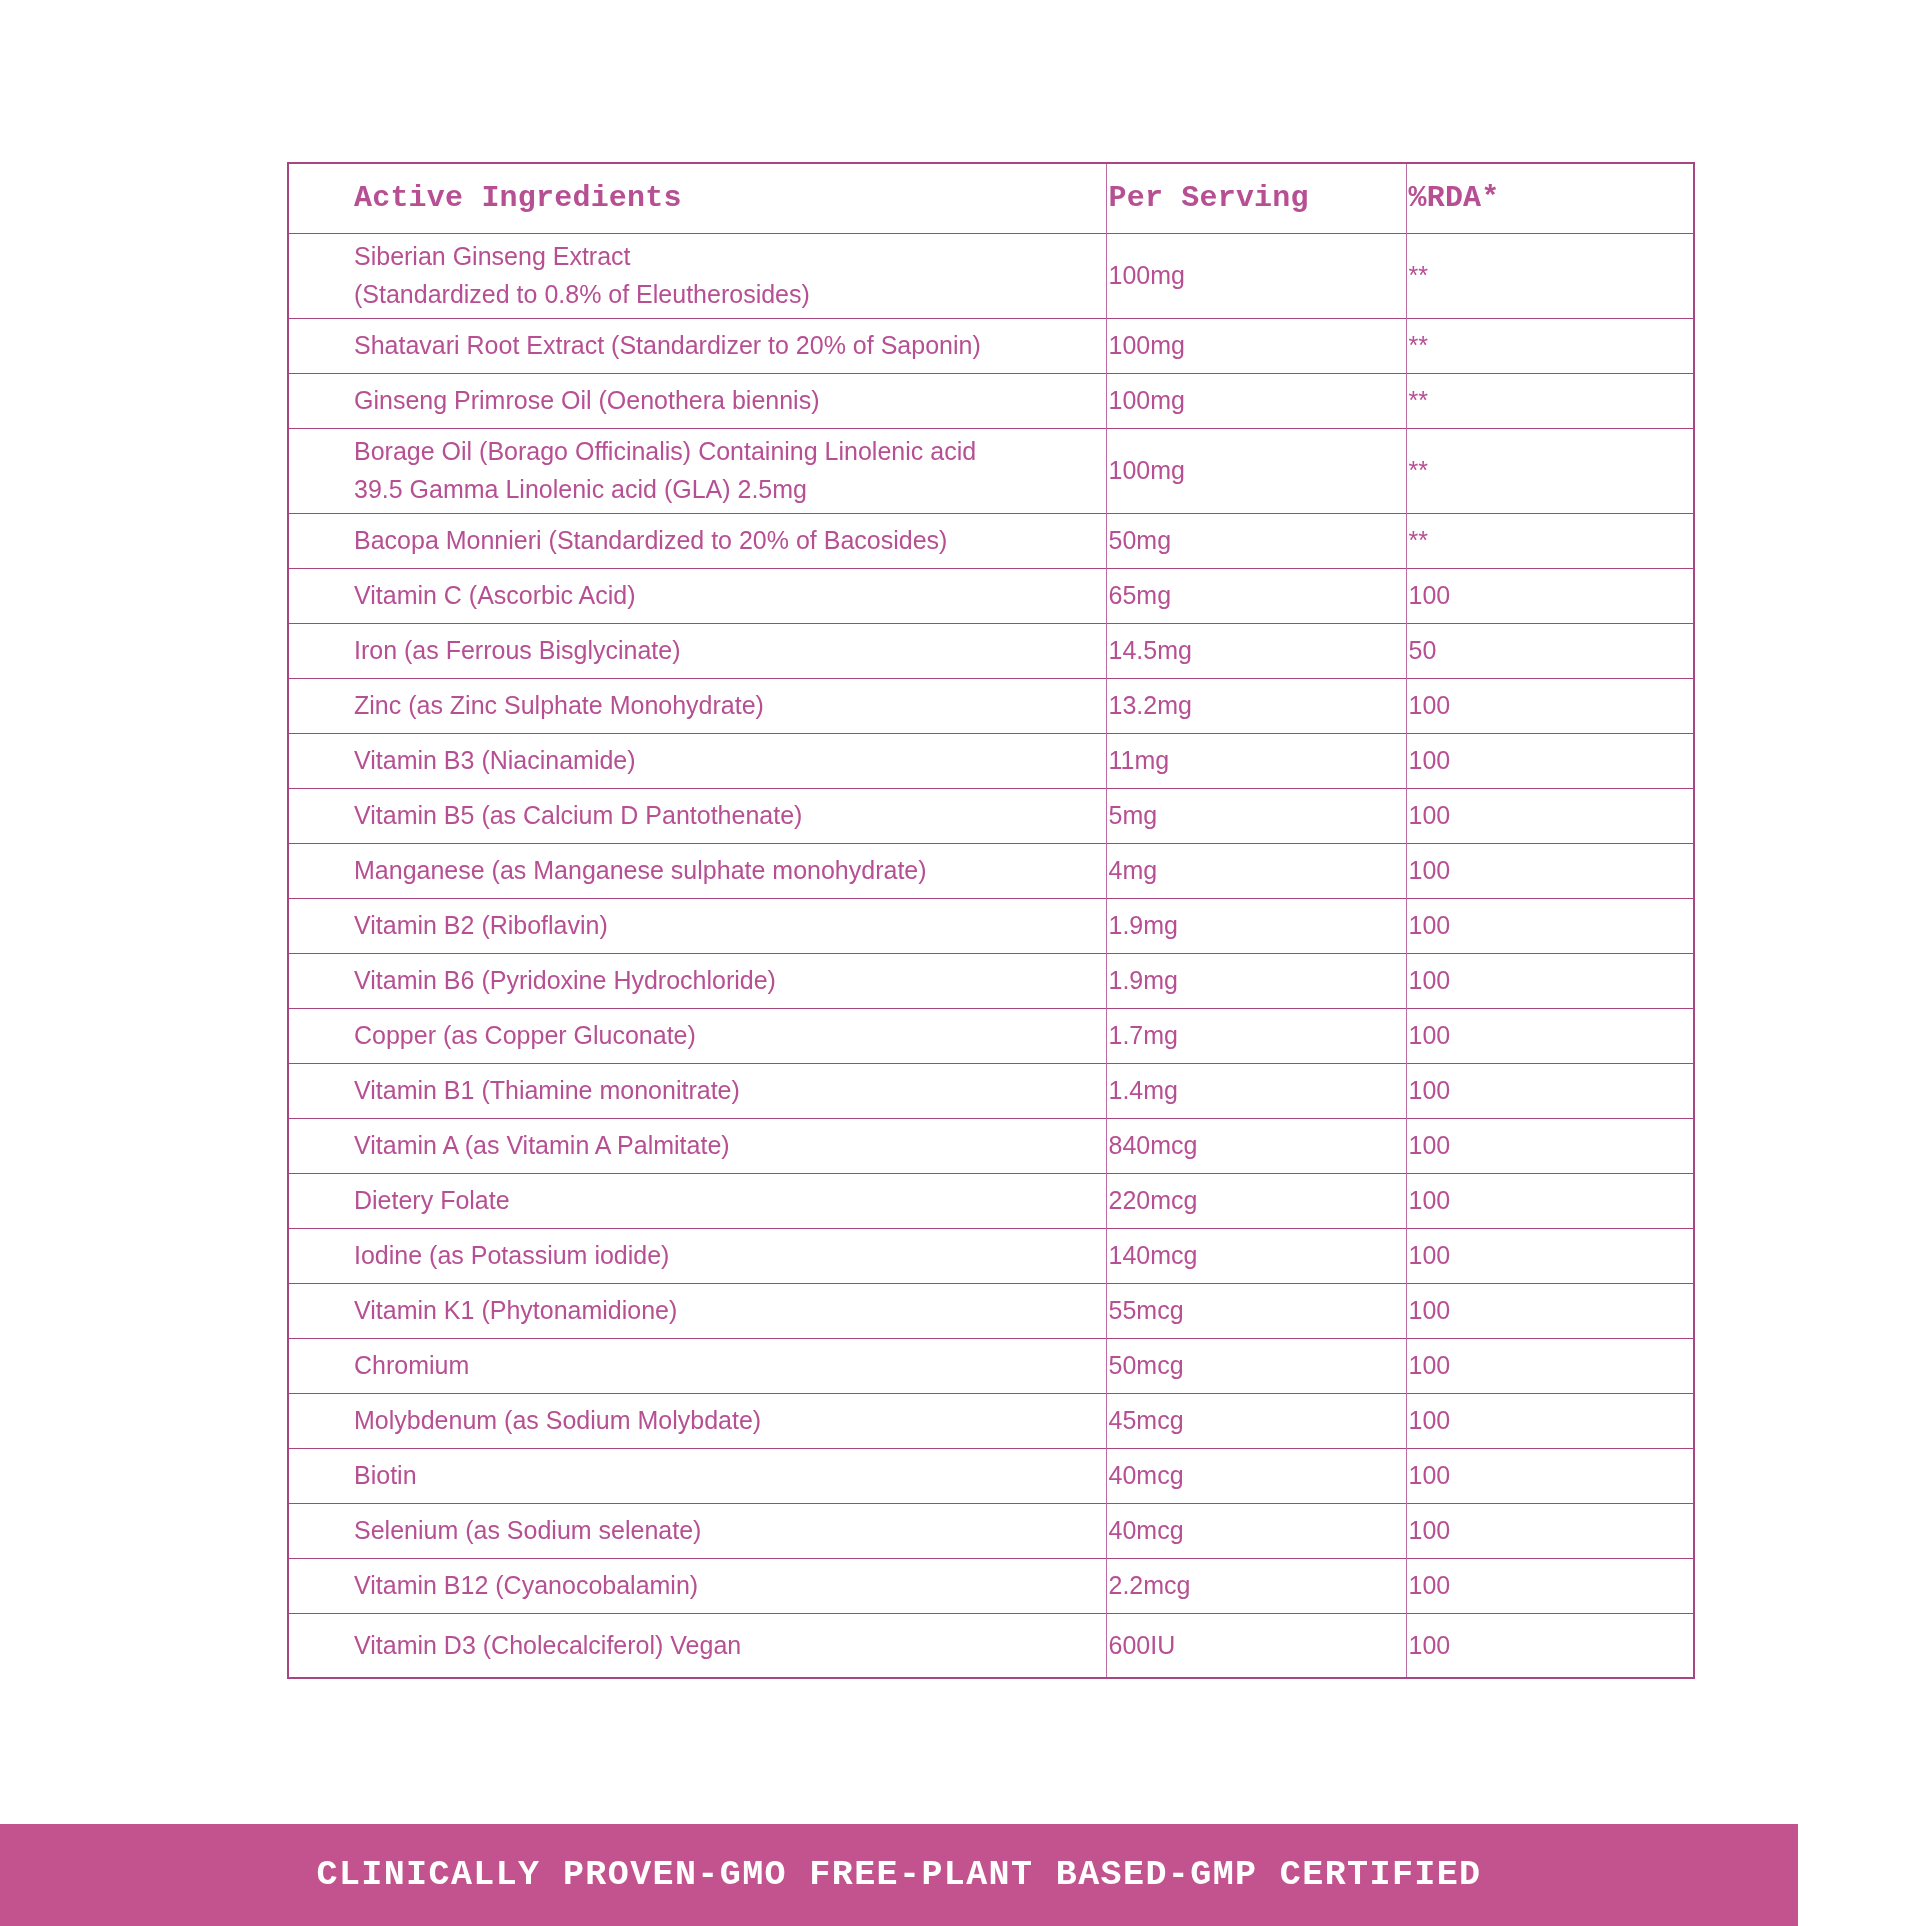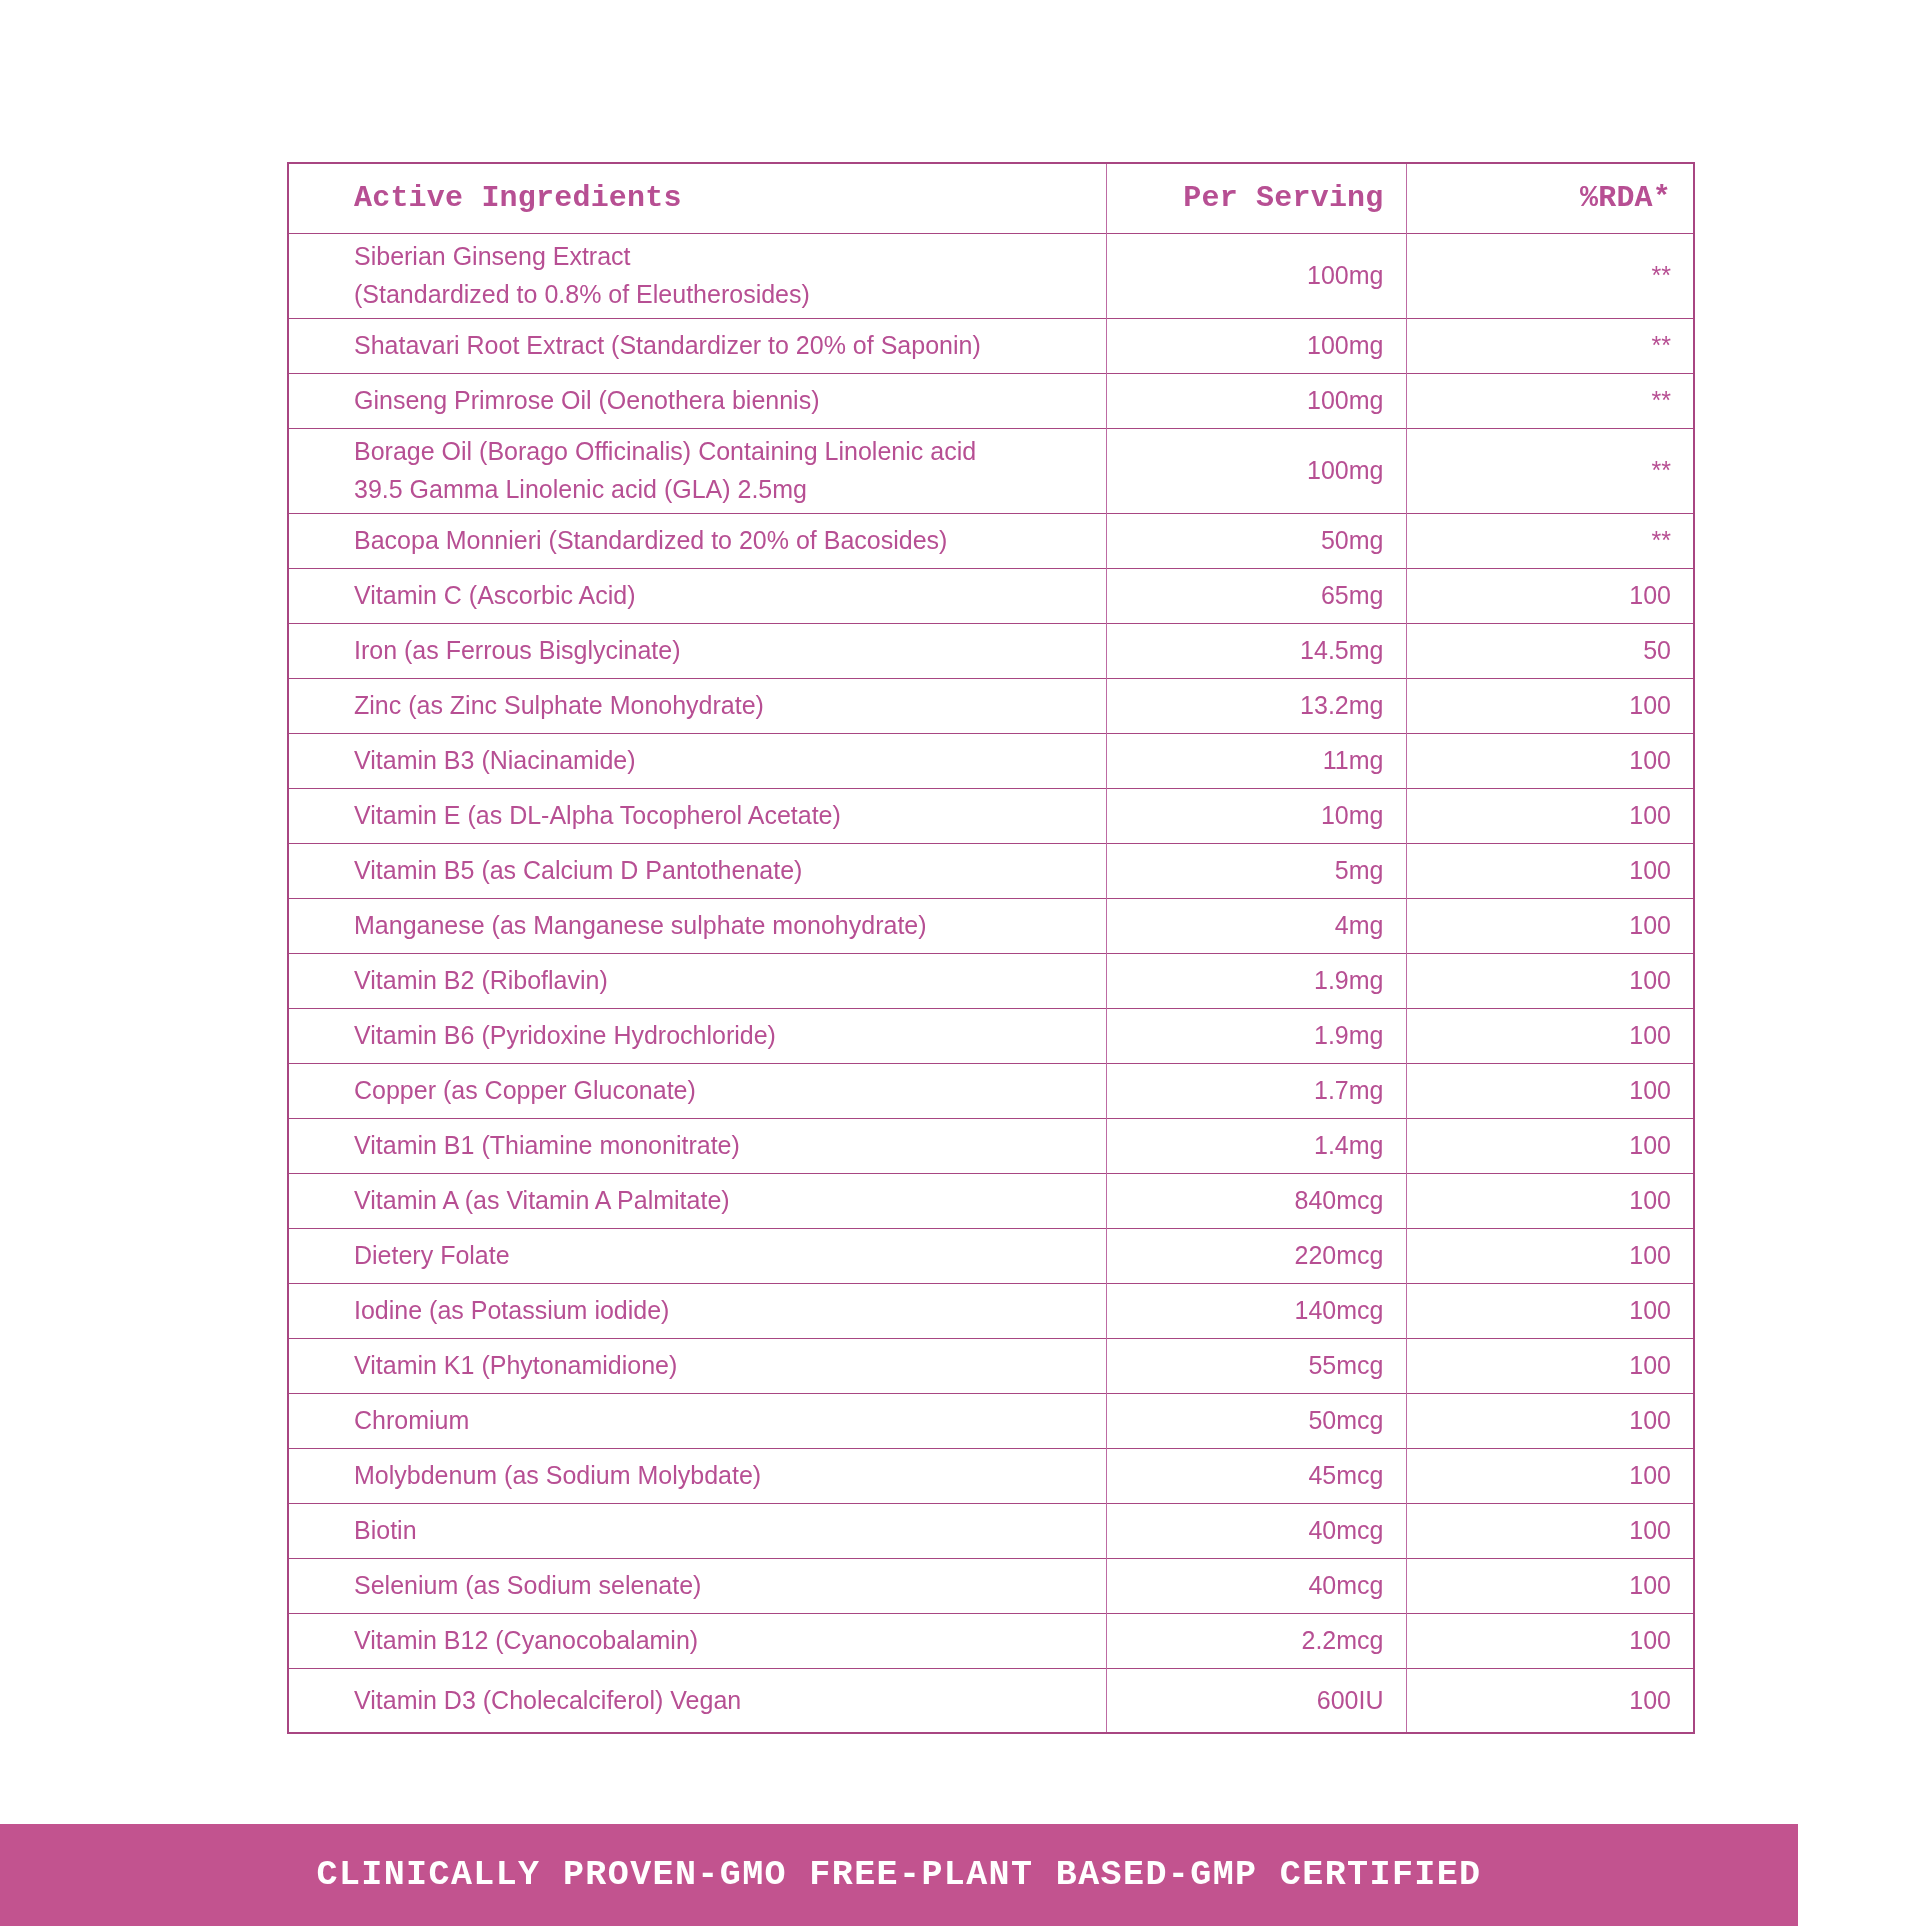--- a/index.html
+++ b/index.html
@@ -57,22 +57,22 @@
   th.col-ing, td.ing-cell {
     text-align: left;
     padding-left: 65px;
     padding-right: 19px;
   }
   td.ing-cell {
     white-space: pre-line;
     line-height: 1.5;
   }
   th.col-serv, th.col-rda, td.serv-cell, td.rda-cell {
-    text-align: right;
-    padding: 0 22px;
+    text-align: left;
+    padding: 0 2px;
   }
 
   
   .banner {
     position: absolute;
     left: 0;
     top: 1824px;
     width: 1798px;
     height: 102px;
     background: #c2538f;
@@ -147,25 +147,20 @@
         <td class="ing-cell">Zinc (as Zinc Sulphate Monohydrate)</td>
         <td class="serv-cell">13.2mg</td>
         <td class="rda-cell">100</td>
       </tr>
       <tr>
         <td class="ing-cell">Vitamin B3 (Niacinamide)</td>
         <td class="serv-cell">11mg</td>
         <td class="rda-cell">100</td>
       </tr>
       <tr>
-        <td class="ing-cell">Vitamin E (as DL-Alpha Tocopherol Acetate)</td>
-        <td class="serv-cell">10mg</td>
-        <td class="rda-cell">100</td>
-      </tr>
-      <tr>
         <td class="ing-cell">Vitamin B5 (as Calcium D Pantothenate)</td>
         <td class="serv-cell">5mg</td>
         <td class="rda-cell">100</td>
       </tr>
       <tr>
         <td class="ing-cell">Manganese (as Manganese sulphate monohydrate)</td>
         <td class="serv-cell">4mg</td>
         <td class="rda-cell">100</td>
       </tr>
       <tr>

